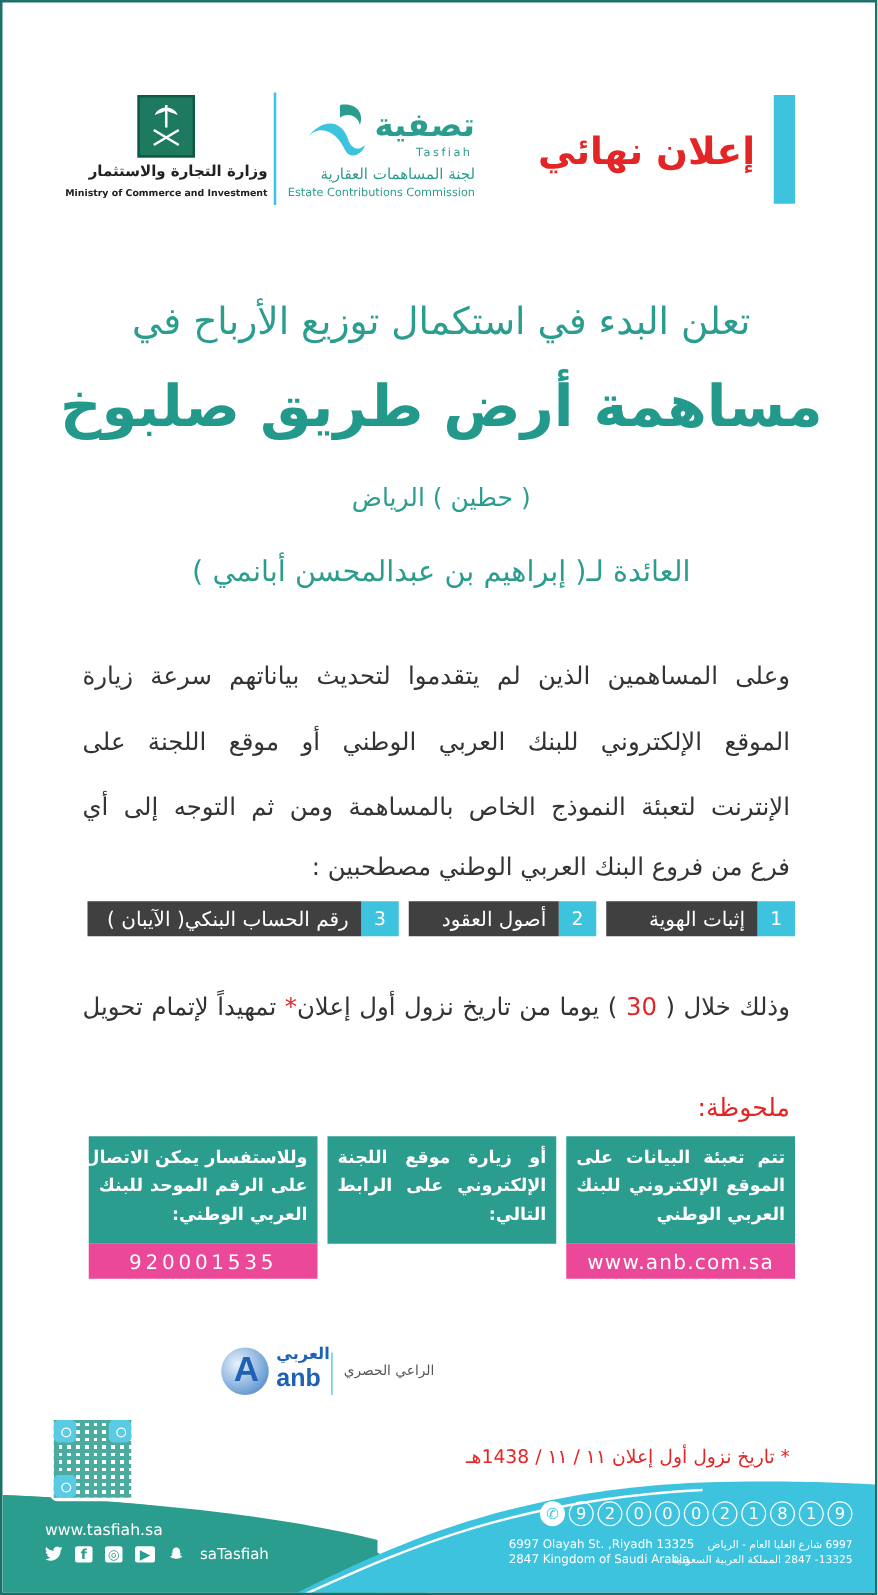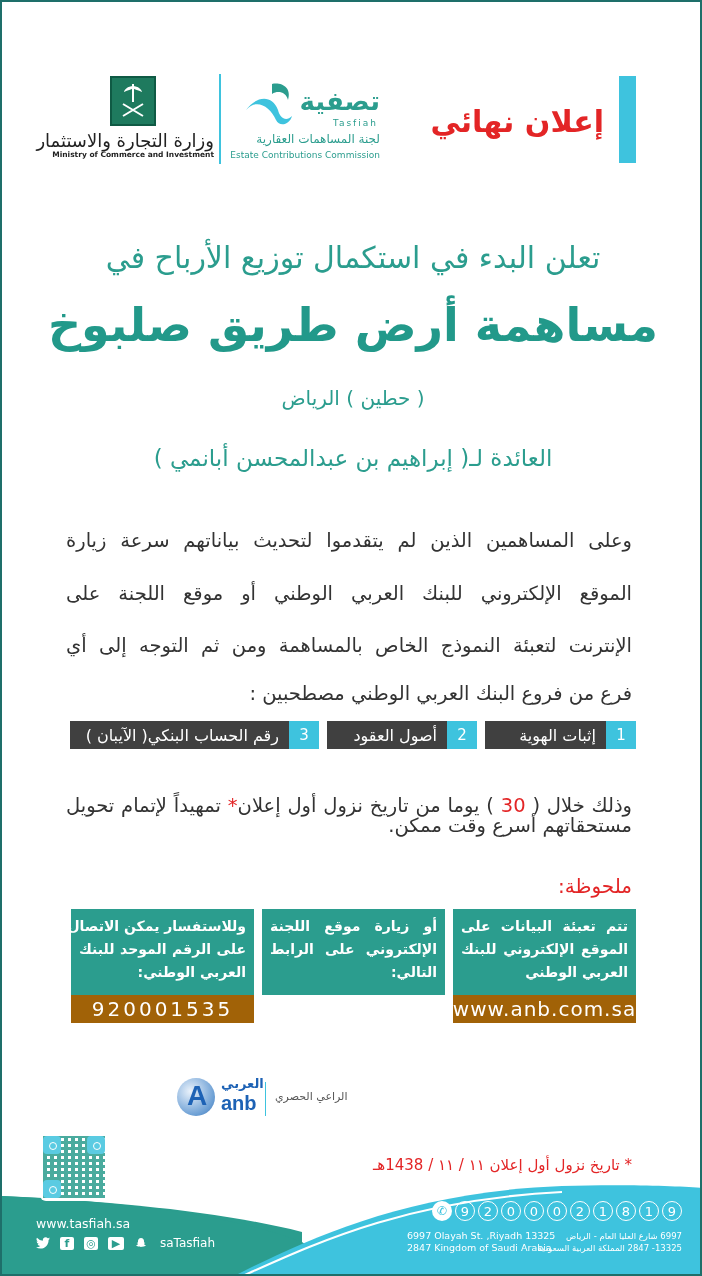--- a/index.html
+++ b/index.html
@@ -21,21 +21,21 @@
   }
   .tasfiah-latin { position: absolute; right: 6px; top: 42px; font-size: 9px; color: #2b9d8e; letter-spacing: 2px; }
   .tasfiah-ar-sub { position: absolute; right: 4px; top: 56px; font-size: 12px; color: #2b9d8e; direction: rtl; }
   .tasfiah-en-sub { position: absolute; right: 4px; top: 74px; font-size: 9px; color: #2b9d8e; white-space: nowrap; }
   .v-divider { position: absolute; left: 217px; top: 72px; width: 2px; height: 90px; background: #3ec3de; }
   .ministry-logo { position: absolute; left: 62px; top: 74px; width: 150px; height: 92px; }
   .ministry-emblem {
     position: absolute; left: 46px; top: 0; width: 46px; height: 50px; background: #1e7a5e;
     border: 2px solid #0f5a44; display: flex; align-items: center; justify-content: center;
   }
-  .ministry-ar { position: absolute; right: 0; top: 54px; font-size: 18px; font-weight: normal; color: #222; direction: rtl; white-space: nowrap; }
+  .ministry-ar { position: absolute; right: 0; top: 54px; font-size: 12px; font-weight: bold; color: #222; direction: rtl; white-space: nowrap; }
   .ministry-en { position: absolute; right: 0; top: 74px; font-size: 7.5px; font-weight: bold; color: #222; white-space: nowrap; }
 
   
   .h-line1 {
     position: absolute; left: 0; width: 702px; top: 238px; text-align: center;
     font-size: 30px; color: #2b9d8e; direction: rtl;
   }
   .h-line2 {
     position: absolute; left: 0; width: 702px; top: 296px; text-align: center;
     font-size: 46px; font-weight: bold; color: #22998a; direction: rtl;
@@ -62,21 +62,21 @@
 
   .red { color: #e32526; }
 
   .note-title { position: absolute; right: 68px; top: 872px; font-size: 20px; color: #e32526; direction: rtl; }
 
   .cards { position: absolute; left: 68px; top: 907px; width: 566px; height: 114px; display: flex; direction: rtl; gap: 8px; }
   .card { width: 183px; height: 114px; display: flex; flex-direction: column; }
   .card-body { background: #2b9d8e; height: 86px; color: #fff; font-size: 14px; line-height: 23px; padding: 6px 8px 0 8px; direction: rtl; text-align: justify; text-align-last: justify; font-weight: bold; }
   .card-body .ln { display: block; white-space: nowrap; }
   .card-body .ln.r { text-align-last: right; }
-  .card-foot { background: #a16207; height: 28px; color: #fff; font-size: 20px; display: flex; align-items: center; justify-content: center; letter-spacing: 1px; }
+  .card-foot { background: #ec4899; height: 28px; color: #fff; font-size: 16px; display: flex; align-items: center; justify-content: center; letter-spacing: 1px; }
 
   
   .sponsor { position: absolute; left: 175px; top: 1074px; width: 200px; height: 46px; }
   .anb-globe { position: absolute; left: 0; top: 2px; width: 38px; height: 38px; border-radius: 50%;
                background: radial-gradient(circle at 35% 35%, #eaf2fb, #6a9ed4 70%, #3d6fb0); }
   .anb-A { position: absolute; left: 10px; top: 4px; font-size: 28px; font-weight: bold; color: #1d62b5; font-family: "Liberation Sans", sans-serif; }
   .anb-ar { position: absolute; left: 44px; top: 0; font-size: 13px; font-weight: bold; color: #1d62b5; direction: rtl; }
   .anb-en { position: absolute; left: 44px; top: 16px; font-size: 20px; font-weight: bold; color: #1d62b5; font-family: "Liberation Sans", sans-serif; }
   .sponsor-div { position: absolute; left: 88px; top: 6px; width: 1px; height: 34px; background: #3ec3de; }
   .sponsor-label { position: absolute; left: 98px; top: 14px; font-size: 11px; color: #555; direction: rtl; white-space: nowrap; }
@@ -159,21 +159,20 @@
       <div class="req-label" style="flex:1;">رقم الحساب البنكي( الآيبان )</div>
     </div>
   </div>
 
   <div class="para" style="top:792px;">
     <span>وذلك خلال (</span>
     <span class="red">30</span>
     <span>) يوما من تاريخ نزول أول إعلان</span><span class="red">*</span>
     <span>تمهيداً لإتمام تحويل</span>
   </div>
-  <div class="para last" style="top:812px;">مستحقاتهم أسرع وقت ممكن.</div>
 
   <div class="note-title">ملحوظة:</div>
   <div class="cards">
     <div class="card">
       <div class="card-body">
         <span class="ln">تتم تعبئة البيانات على</span>
         <span class="ln">الموقع الإلكتروني للبنك</span>
         <span class="ln r">العربي الوطني</span>
       </div>
       <div class="card-foot">www.anb.com.sa</div>

